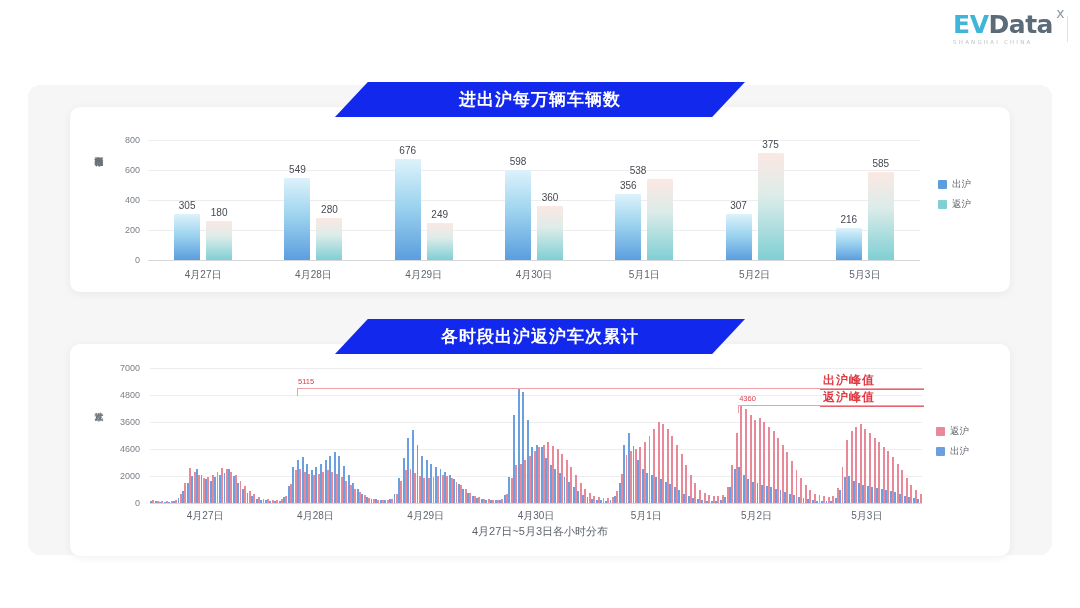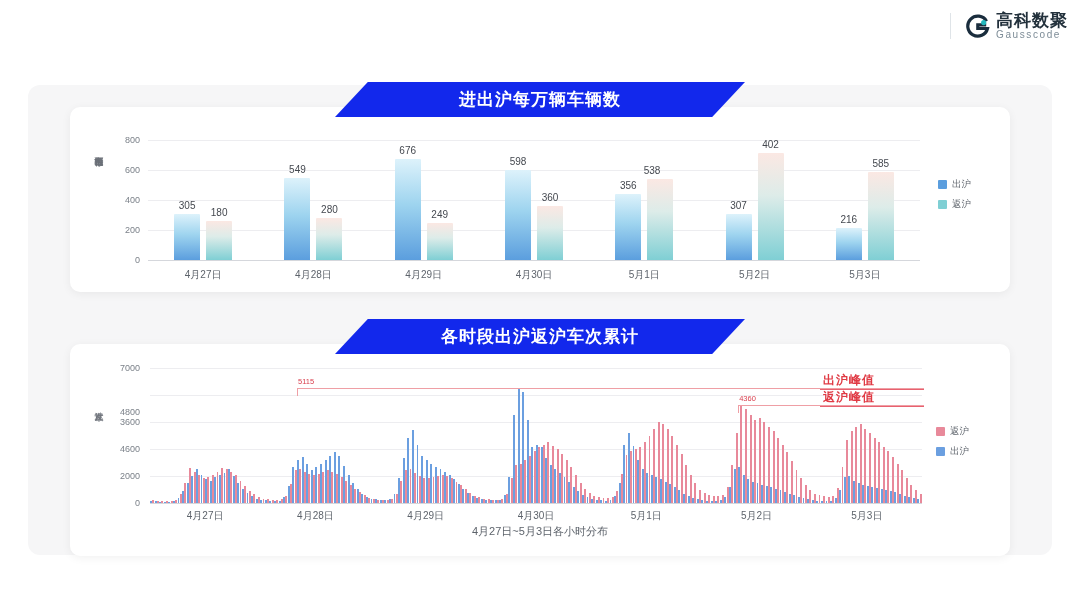--- a/index.html
+++ b/index.html
@@ -138,35 +138,29 @@
     position:absolute;left:0;width:1080px;top:524px;
     text-align:center;font-size:11px;color:#5d636b;
   }
 </style>
 </head>
 <body>
 
 <div class="header">
   <div class="logos">
 
+    <div class="evdata">
+      <div class="evdata-main">
+        <span class="ev">EV</span><span>Data</span><span class="x">x</span>
+      </div>
+      <div class="evdata-sub">SHANGHAI CHINA</div>
+    </div>
 
     <div class="divider-pipe"></div>
 
-    <div class="gauss">
-      <div class="gauss-mark">
-        <svg width="25" height="25" viewBox="0 0 25 25" aria-hidden="true">
-          <path d="M21.5 7.2 A10 10 0 1 0 22.5 14.5 L12.8 14.5 L12.8 10.9 L21.2 10.9" fill="none" stroke="#1a2d3d" stroke-width="3.2" stroke-linecap="butt"></path>
-          <circle cx="18.7" cy="8.6" r="2.6" fill="#23b7bd"></circle>
-        </svg>
-      </div>
-      <div class="gauss-text">
-        <div class="gauss-cn">高科数聚</div>
-        <div class="gauss-en">Gausscode</div>
-      </div>
-    </div>
 
   </div>
 </div>
 
 <div class="panel"></div>
 
 <div class="card" id="card1"></div>
 <div class="banner" id="banner1">
   <span class="banner-text">进出沪每万辆车辆数</span>
 </div>
@@ -199,26 +193,26 @@
     <div class="barlabel" style="left: 439.714px; top: 208.65px;">249</div>
     <div class="xtick" style="left: 423.714px; top: 268px;">4月29日</div>
     <div class="bar out" style="left: 505px; top: 170.3px; height: 89.7px; position: absolute;"></div>
     <div class="barlabel" style="left: 518px; top: 156.3px;">598</div>
     <div class="bar back" style="left: 537px; top: 206px; height: 54px; position: absolute;"></div>
     <div class="barlabel" style="left: 550px; top: 192px;">360</div>
     <div class="xtick" style="left: 534px; top: 268px;">4月30日</div>
     <div class="bar out" style="left: 615.286px; top: 193.55px; height: 66.45px; position: absolute;"></div>
     <div class="barlabel" style="left: 628.286px; top: 179.55px;">356</div>
     <div class="bar back" style="left: 647.286px; top: 179.3px; height: 80.7px; position: absolute;"></div>
-    <div class="barlabel" style="left: 652px; top: 165.3px;">538</div>
+    <div class="barlabel" style="left: 638px; top: 165.3px;">538</div>
     <div class="xtick" style="left: 644.286px; top: 268px;">5月1日</div>
     <div class="bar out" style="left: 725.571px; top: 213.95px; height: 46.05px; position: absolute;"></div>
     <div class="barlabel" style="left: 738.571px; top: 199.95px;">307</div>
     <div class="bar back" style="left: 757.571px; top: 153.2px; height: 106.8px; position: absolute;"></div>
-    <div class="barlabel" style="left: 770.571px; top: 139.2px;">402</div>
+    <div class="barlabel" style="left: 770.571px; top: 139.2px;">375</div>
     <div class="xtick" style="left: 754.571px; top: 268px;">5月2日</div>
     <div class="bar out" style="left: 835.857px; top: 227.6px; height: 32.4px; position: absolute;"></div>
     <div class="barlabel" style="left: 848.857px; top: 213.6px;">216</div>
     <div class="bar back" style="left: 867.857px; top: 172.25px; height: 87.75px; position: absolute;"></div>
     <div class="barlabel" style="left: 880.857px; top: 158.25px;">585</div>
     <div class="xtick" style="left: 864.857px; top: 268px;">5月3日</div>
   </div>
 
 <div class="legend1">
   <div class="row">
@@ -240,21 +234,21 @@
 <div id="chart2-layer">
     <div class="gridline" style="left: 150px; top: 503px; width: 772px; background: rgb(213, 215, 220);"></div>
     <div class="ytick" style="left: 100px; top: 503px;">0</div>
     <div class="gridline" style="left: 150px; top: 476px; width: 772px;"></div>
     <div class="ytick" style="left: 100px; top: 476px;">2000</div>
     <div class="gridline" style="left: 150px; top: 449px; width: 772px;"></div>
     <div class="ytick" style="left: 100px; top: 449px;">4600</div>
     <div class="gridline" style="left: 150px; top: 422px; width: 772px;"></div>
     <div class="ytick" style="left: 100px; top: 422px;">3600</div>
     <div class="gridline" style="left: 150px; top: 395px; width: 772px;"></div>
-    <div class="ytick" style="left: 100px; top: 412px;">4800</div>
+    <div class="ytick" style="left: 100px; top: 395px;">4800</div>
     <div class="gridline" style="left: 150px; top: 368px; width: 772px;"></div>
     <div class="ytick" style="left: 100px; top: 368px;">7000</div>
     <div class="hbar out" style="position: absolute; left: 150px; width: 1.93px; top: 500.975px; height: 2.025px;"></div>
     <div class="hbar back" style="position: absolute; left: 152.23px; width: 1.93px; top: 500.3px; height: 2.7px;"></div>
     <div class="hbar out" style="position: absolute; left: 154.595px; width: 1.93px; top: 501.425px; height: 1.575px;"></div>
     <div class="hbar back" style="position: absolute; left: 156.825px; width: 1.93px; top: 500.863px; height: 2.1375px;"></div>
     <div class="hbar out" style="position: absolute; left: 159.19px; width: 1.93px; top: 501.65px; height: 1.35px;"></div>
     <div class="hbar back" style="position: absolute; left: 161.42px; width: 1.93px; top: 501.2px; height: 1.8px;"></div>
     <div class="hbar out" style="position: absolute; left: 163.786px; width: 1.93px; top: 501.762px; height: 1.2375px;"></div>
     <div class="hbar back" style="position: absolute; left: 166.016px; width: 1.93px; top: 501.312px; height: 1.6875px;"></div>

